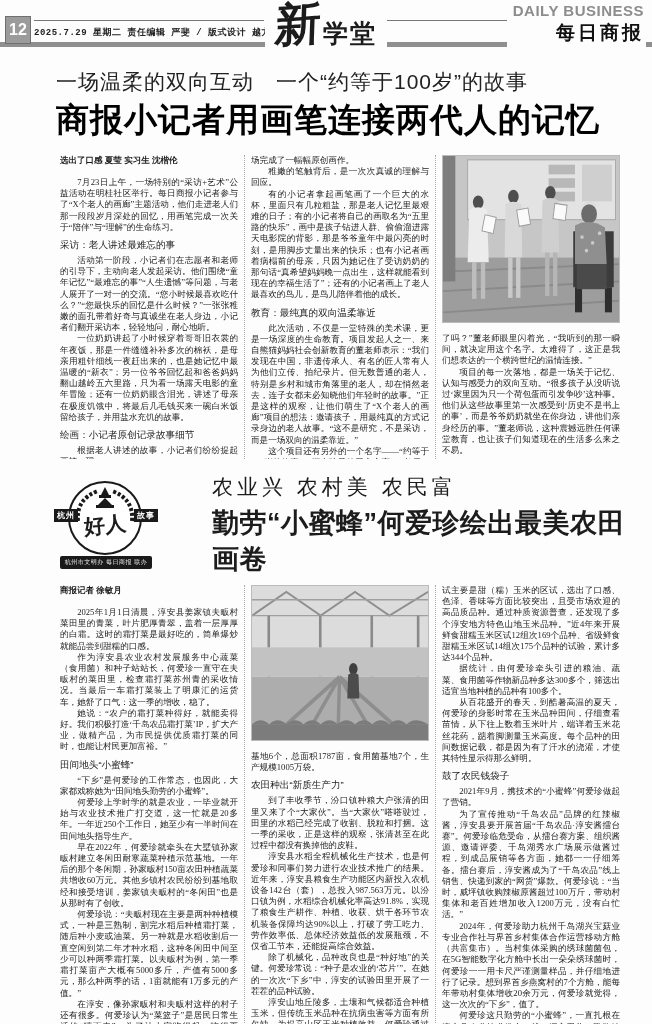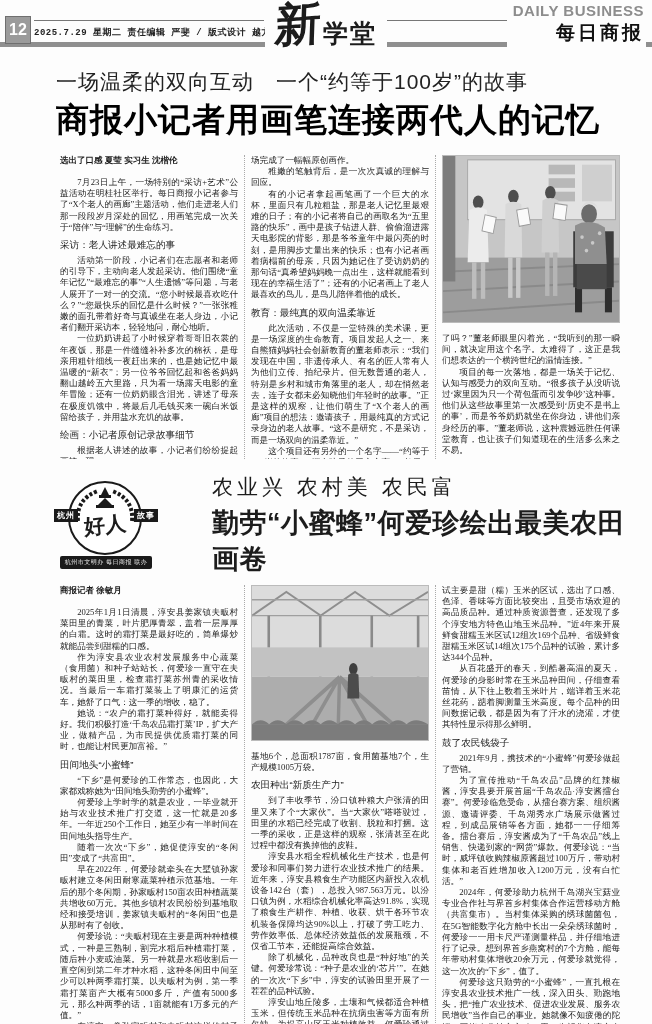--- a/index.html
+++ b/index.html
@@ -188,21 +188,20 @@
     <div class="cols a2-cols">
       <div class="col">
         <p class="byline">商报记者 徐敏月</p>
         <div>
             <p class="p">2025年1月1日清晨，淳安县姜家镇夫畈村菜田里的青菜，叶片肥厚青翠，盖着一层厚厚的白霜。这时的霜打菜是最好吃的，简单爆炒就能品尝到甜糯的口感。</p>
             <p class="p">作为淳安县农业农村发展服务中心蔬菜（食用菌）和种子站站长，何爱珍一直守在夫畈村的菜田里，检查霜打菜苏州青的采收情况。当最后一车霜打菜装上了明康汇的运货车，她舒了口气：这一季的增收，稳了。</p>
             <p class="p">她说：“农户的霜打菜种得好，就能卖得好。我们积极打造‘千岛农品霜打菜’IP，扩大产业，做精产品，为市民提供优质霜打菜的同时，也能让村民更加富裕。”</p>
             <h3 class="h">田间地头“小蜜蜂”</h3>
             <p class="p">“下乡”是何爱珍的工作常态，也因此，大家都戏称她为“田间地头勤劳的小蜜蜂”。</p>
             <p class="p">何爱珍上学时学的就是农业，一毕业就开始与农业技术推广打交道，这一忙就是20多年。一年近250个工作日，她至少有一半时间在田间地头指导生产。</p>
-            <p class="p">随着一次次“下乡”，她促使淳安的“冬闲田”变成了“共富田”。</p>
             <p class="p">早在2022年，何爱珍就牵头在大墅镇孙家畈村建立冬闲田耐寒蔬菜种植示范基地。一年后的那个冬闲期，孙家畈村150亩农田种植蔬菜共增收60万元。其他乡镇村农民纷纷到基地取经和接受培训，姜家镇夫畈村的“冬闲田”也是从那时有了创收。</p>
             <p class="p">何爱珍说：“夫畈村现在主要是两种种植模式，一种是三熟制，割完水稻后种植霜打菜，随后种小麦或油菜。另一种就是水稻收割后一直空闲到第二年才种水稻，这种冬闲田中间至少可以种两季霜打菜。以夫畈村为例，第一季霜打菜亩产大概有5000多斤，产值有5000多元，那么种两季的话，1亩就能有1万多元的产值。”</p>
             <p class="p">在淳安，像孙家畈村和夫畈村这样的村子还有很多。何爱珍认为“菜篮子”是居民日常生活的“晴雨表”，为了让大家吃得起、吃得更好，在“菜篮子”生产上不能有丝毫松懈。在她牵头下，淳安县先后累计建成市、县两级“菜篮子”基地0.79万亩，其中市级蔬菜生产</p>
           </div>
       </div>
       <div class="col">
         <svg class="photo2" viewBox="0 0 205 156" preserveAspectRatio="none" xmlns="http://www.w3.org/2000/svg">
           <rect x="0" y="0" width="205" height="62" fill="#dcdcdc"></rect>
           <path d="M0 30 L40 6 L80 30 L120 6 L160 30 L205 6" stroke="#8e8e8e" stroke-width="2" fill="none"></path>
           <path d="M0 30 H205 M0 14 H205" stroke="#9f9f9f" stroke-width="1.5"></path>
@@ -223,20 +222,21 @@
             <h3 class="h">农田种出“新质生产力”</h3>
             <p class="p">到了丰收季节，汾口镇种粮大户张清的田里又来了个“大家伙”。当“大家伙”嗒嗒驶过，田里的水稻已经完成了收割、脱粒和打捆。这一季的采收，正是这样的观察，张清甚至在此过程中都没有换掉他的皮鞋。</p>
             <p class="p">淳安县水稻全程机械化生产技术，也是何爱珍和同事们努力进行农业技术推广的结果。近年来，淳安县粮食生产功能区内新投入农机设备142台（套），总投入987.563万元。以汾口镇为例，水稻综合机械化率高达91.8%，实现了粮食生产耕作、种植、收获、烘干各环节农机装备保障均达90%以上，打破了劳工吃力、劳作效率低、总体经济效益低的发展瓶颈，不仅省工节本，还能提高综合效益。</p>
             <p class="p">除了机械化，品种改良也是“种好地”的关键。何爱珍常说：“种子是农业的‘芯片’”。在她的一次次“下乡”中，淳安的试验田里开展了一茬茬的品种试验。</p>
             <p class="p">淳安山地丘陵多，土壤和气候都适合种植玉米，但传统玉米品种在抗病虫害等方面有所欠缺。为提高山区玉米种植效益，何爱珍通过一次次试验，观察各个品种的生育期、植株性状、抗病虫害及产量的表现情况。</p>
           </div>
       </div>
       <div class="col">
         <div>
             <p class="pc">试主要是甜（糯）玉米的区试，选出了口感、色泽、香味等方面比较突出，且受市场欢迎的高品质品种。通过种质资源普查，还发现了多个淳安地方特色山地玉米品种。”近4年来开展鲜食甜糯玉米区试12组次169个品种、省级鲜食甜糯玉米区试14组次175个品种的试验，累计多达344个品种。</p>
+            <p class="p">据统计，由何爱珍牵头引进的粮油、蔬菜、食用菌等作物新品种多达300多个，筛选出适宜当地种植的品种有100多个。</p>
             <p class="p">从百花盛开的春天，到酷暑高温的夏天，何爱珍的身影时常在玉米品种田间，仔细查看苗情，从下往上数着玉米叶片，端详着玉米花丝花药，踮着脚测量玉米高度。每个品种的田间数据记载，都是因为有了汗水的浇灌，才使其特性显示得那么鲜明。</p>
             <h3 class="h">鼓了农民钱袋子</h3>
             <p class="p">2021年9月，携技术的“小蜜蜂”何爱珍做起了营销。</p>
             <p class="p">为了宣传推动“千岛农品”品牌的红辣椒酱，淳安县要开展首届“千岛农品·淳安酱擂台赛”。何爱珍临危受命，从擂台赛方案、组织酱源、邀请评委、千岛湖秀水广场展示做酱过程，到成品展销等各方面，她都一一仔细筹备。擂台赛后，淳安酱成为了“千岛农品”线上销售、快递到家的“网货”爆款。何爱珍说：“当时，威坪镇收购辣椒原酱超过100万斤，带动村集体和老百姓增加收入1200万元，没有白忙活。”</p>
             <p class="p">2024年，何爱珍助力杭州千岛湖兴宝菇业专业合作社与界首乡村集体合作运营移动方舱（共富集市）。当村集体采购的绣球菌菌包，在5G智能数字化方舱中长出一朵朵绣球菌时，何爱珍一一用卡尺严谨测量样品，并仔细地进行了记录。想到界首乡燕窝村的7个方舱，能每年带动村集体增收20余万元，何爱珍就觉得，这一次次的“下乡”，值了。</p>
             <p class="p">何爱珍这只勤劳的“小蜜蜂”，一直扎根在淳安县农业技术推广一线，深入田头、勤跑地头，把“推广农业技术、促进农业发展、服务农民增收”当作自己的事业。她就像不知疲倦的陀螺，围绕农业轴心永动，用一生韶华在淳安大地上勾勒出“农业兴、农村美、农民富”的绚丽长卷。</p>
           </div>
       </div>
     </div>
   </div>

